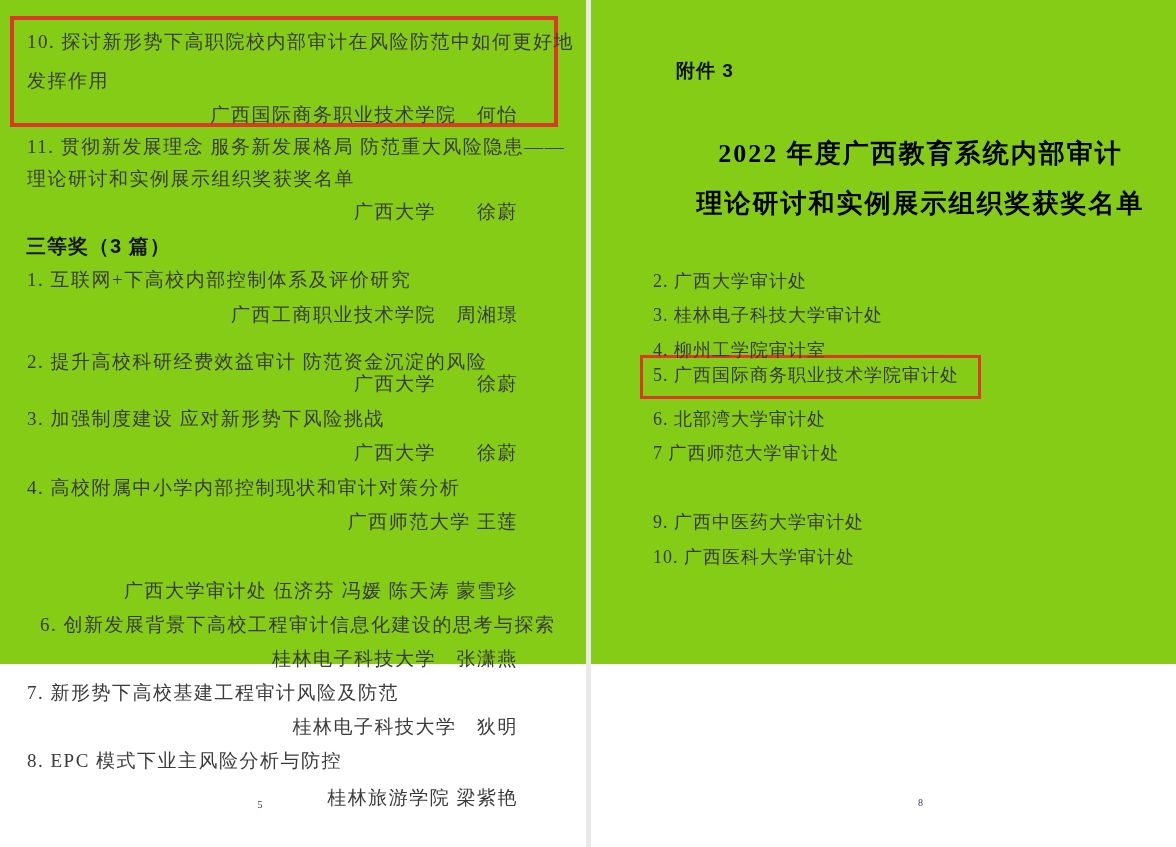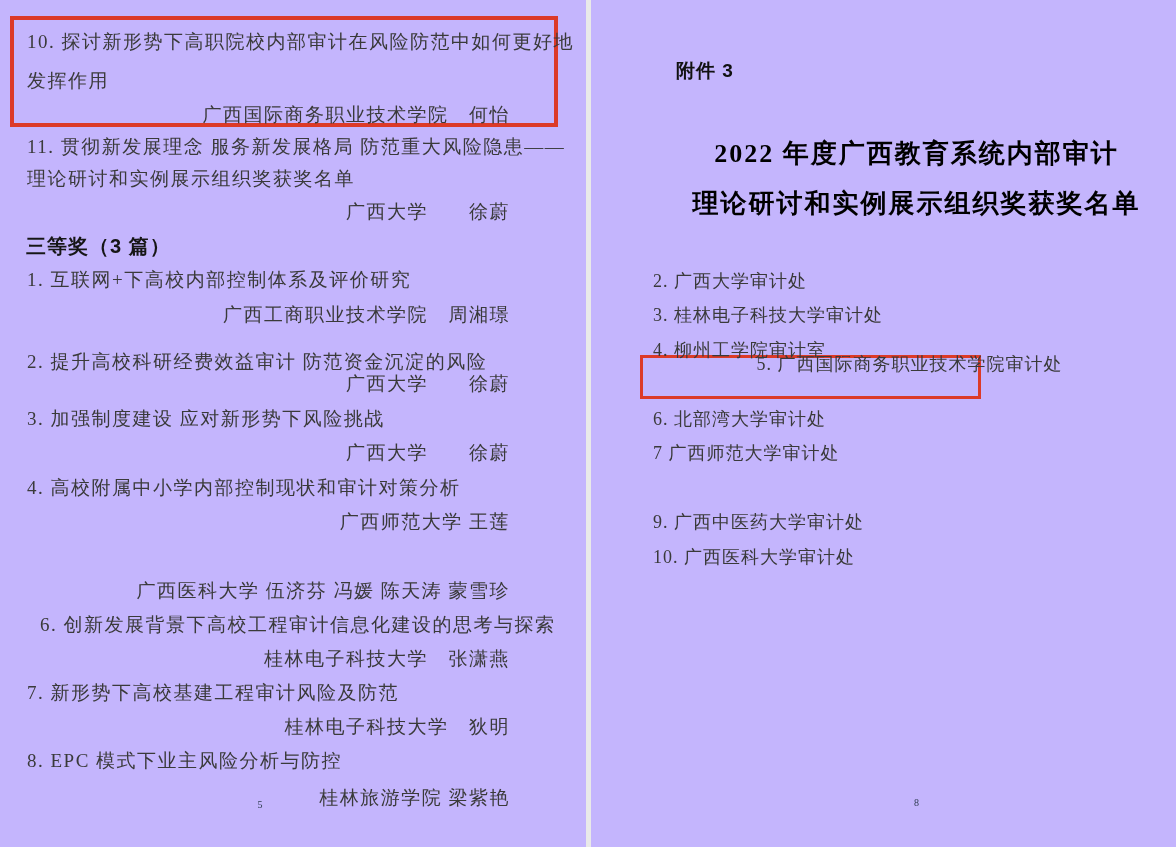--- a/index.html
+++ b/index.html
@@ -4,21 +4,21 @@
 <style>
   html,body{margin:0;padding:0;background:#ffffff;}
   .canvas{
     position:relative;
     width:1176px;height:847px;
     background:#ffffff;
     overflow:hidden;
     font-family:"Liberation Serif","DejaVu Serif",serif;
     color:#3a3a3a;
   }
-  .page{position:absolute;top:0;height:847px;background:#c4b5fd;}
+  .page{position:absolute;top:0;height:664px;background:#84cc16;padding-left:8px;}
   .page-left{left:0;width:586px;}
   .page-right{left:591px;width:585px;}
   .page-divider{
     position:absolute;left:586px;top:0;width:5px;height:847px;
     background:#e9e9e9;
   }
   .ln{
     position:absolute;left:27px;right:30px;
     font-size:19px;line-height:1.25;letter-spacing:1.5px;
     white-space:nowrap;
@@ -87,21 +87,21 @@
 
     <div class="ln" style="top:350px">2. 提升高校科研经费效益审计 防范资金沉淀的风险</div>
     <div class="ln attr" style="top:372px">广西大学　　徐蔚</div>
 
     <div class="ln" style="top:407px">3. 加强制度建设 应对新形势下风险挑战</div>
     <div class="ln attr" style="top:441px">广西大学　　徐蔚</div>
 
     <div class="ln" style="top:476px">4. 高校附属中小学内部控制现状和审计对策分析</div>
     <div class="ln attr" style="top:510px">广西师范大学 王莲</div>
 
-    <div class="ln attr" style="top:579px">广西医科大学 伍济芬 冯媛 陈天涛 蒙雪珍</div>
+    <div class="ln attr" style="top:579px">广西大学审计处 伍济芬 冯媛 陈天涛 蒙雪珍</div>
 
     <div class="ln indent" style="top:613px">6. 创新发展背景下高校工程审计信息化建设的思考与探索</div>
     <div class="ln attr" style="top:647px">桂林电子科技大学　张潇燕</div>
 
     <div class="ln" style="top:681px">7. 新形势下高校基建工程审计风险及防范</div>
     <div class="ln attr" style="top:715px">桂林电子科技大学　狄明</div>
 
     <div class="ln" style="top:749px">8. EPC 模式下业主风险分析与防控</div>
     <div class="ln attr" style="top:786px">桂林旅游学院 梁紫艳</div>
 
@@ -115,21 +115,21 @@
     <div class="attachment-label" style="top:58px">附件 3</div>
 
     <div class="doc-title" style="top:100px">2022 年度广西教育系统内部审计</div>
     <div class="doc-title" style="top:150px">理论研讨和实例展示组织奖获奖名单</div>
 
     <div class="hl-box hl-right" style="border-color: rgb(220, 58, 40);"></div>
 
     <div class="r-entry" style="top:270px">2. 广西大学审计处</div>
     <div class="r-entry" style="top:304px">3. 桂林电子科技大学审计处</div>
     <div class="r-entry" style="top:339px">4. 柳州工学院审计室</div>
-    <div class="r-entry" style="top: 353px; text-align: center;">5. 广西国际商务职业技术学院审计处</div>
+    <div class="r-entry" style="top: 364px;">5. 广西国际商务职业技术学院审计处</div>
     <div class="r-entry" style="top:408px">6. 北部湾大学审计处</div>
     <div class="r-entry" style="top:442px">7 广西师范大学审计处</div>
     <div class="r-entry" style="top:511px">9. 广西中医药大学审计处</div>
     <div class="r-entry" style="top:546px">10. 广西医科大学审计处</div>
 
     <div class="page-num page-num-right">8</div>
   </div>
 
 </div>
 

